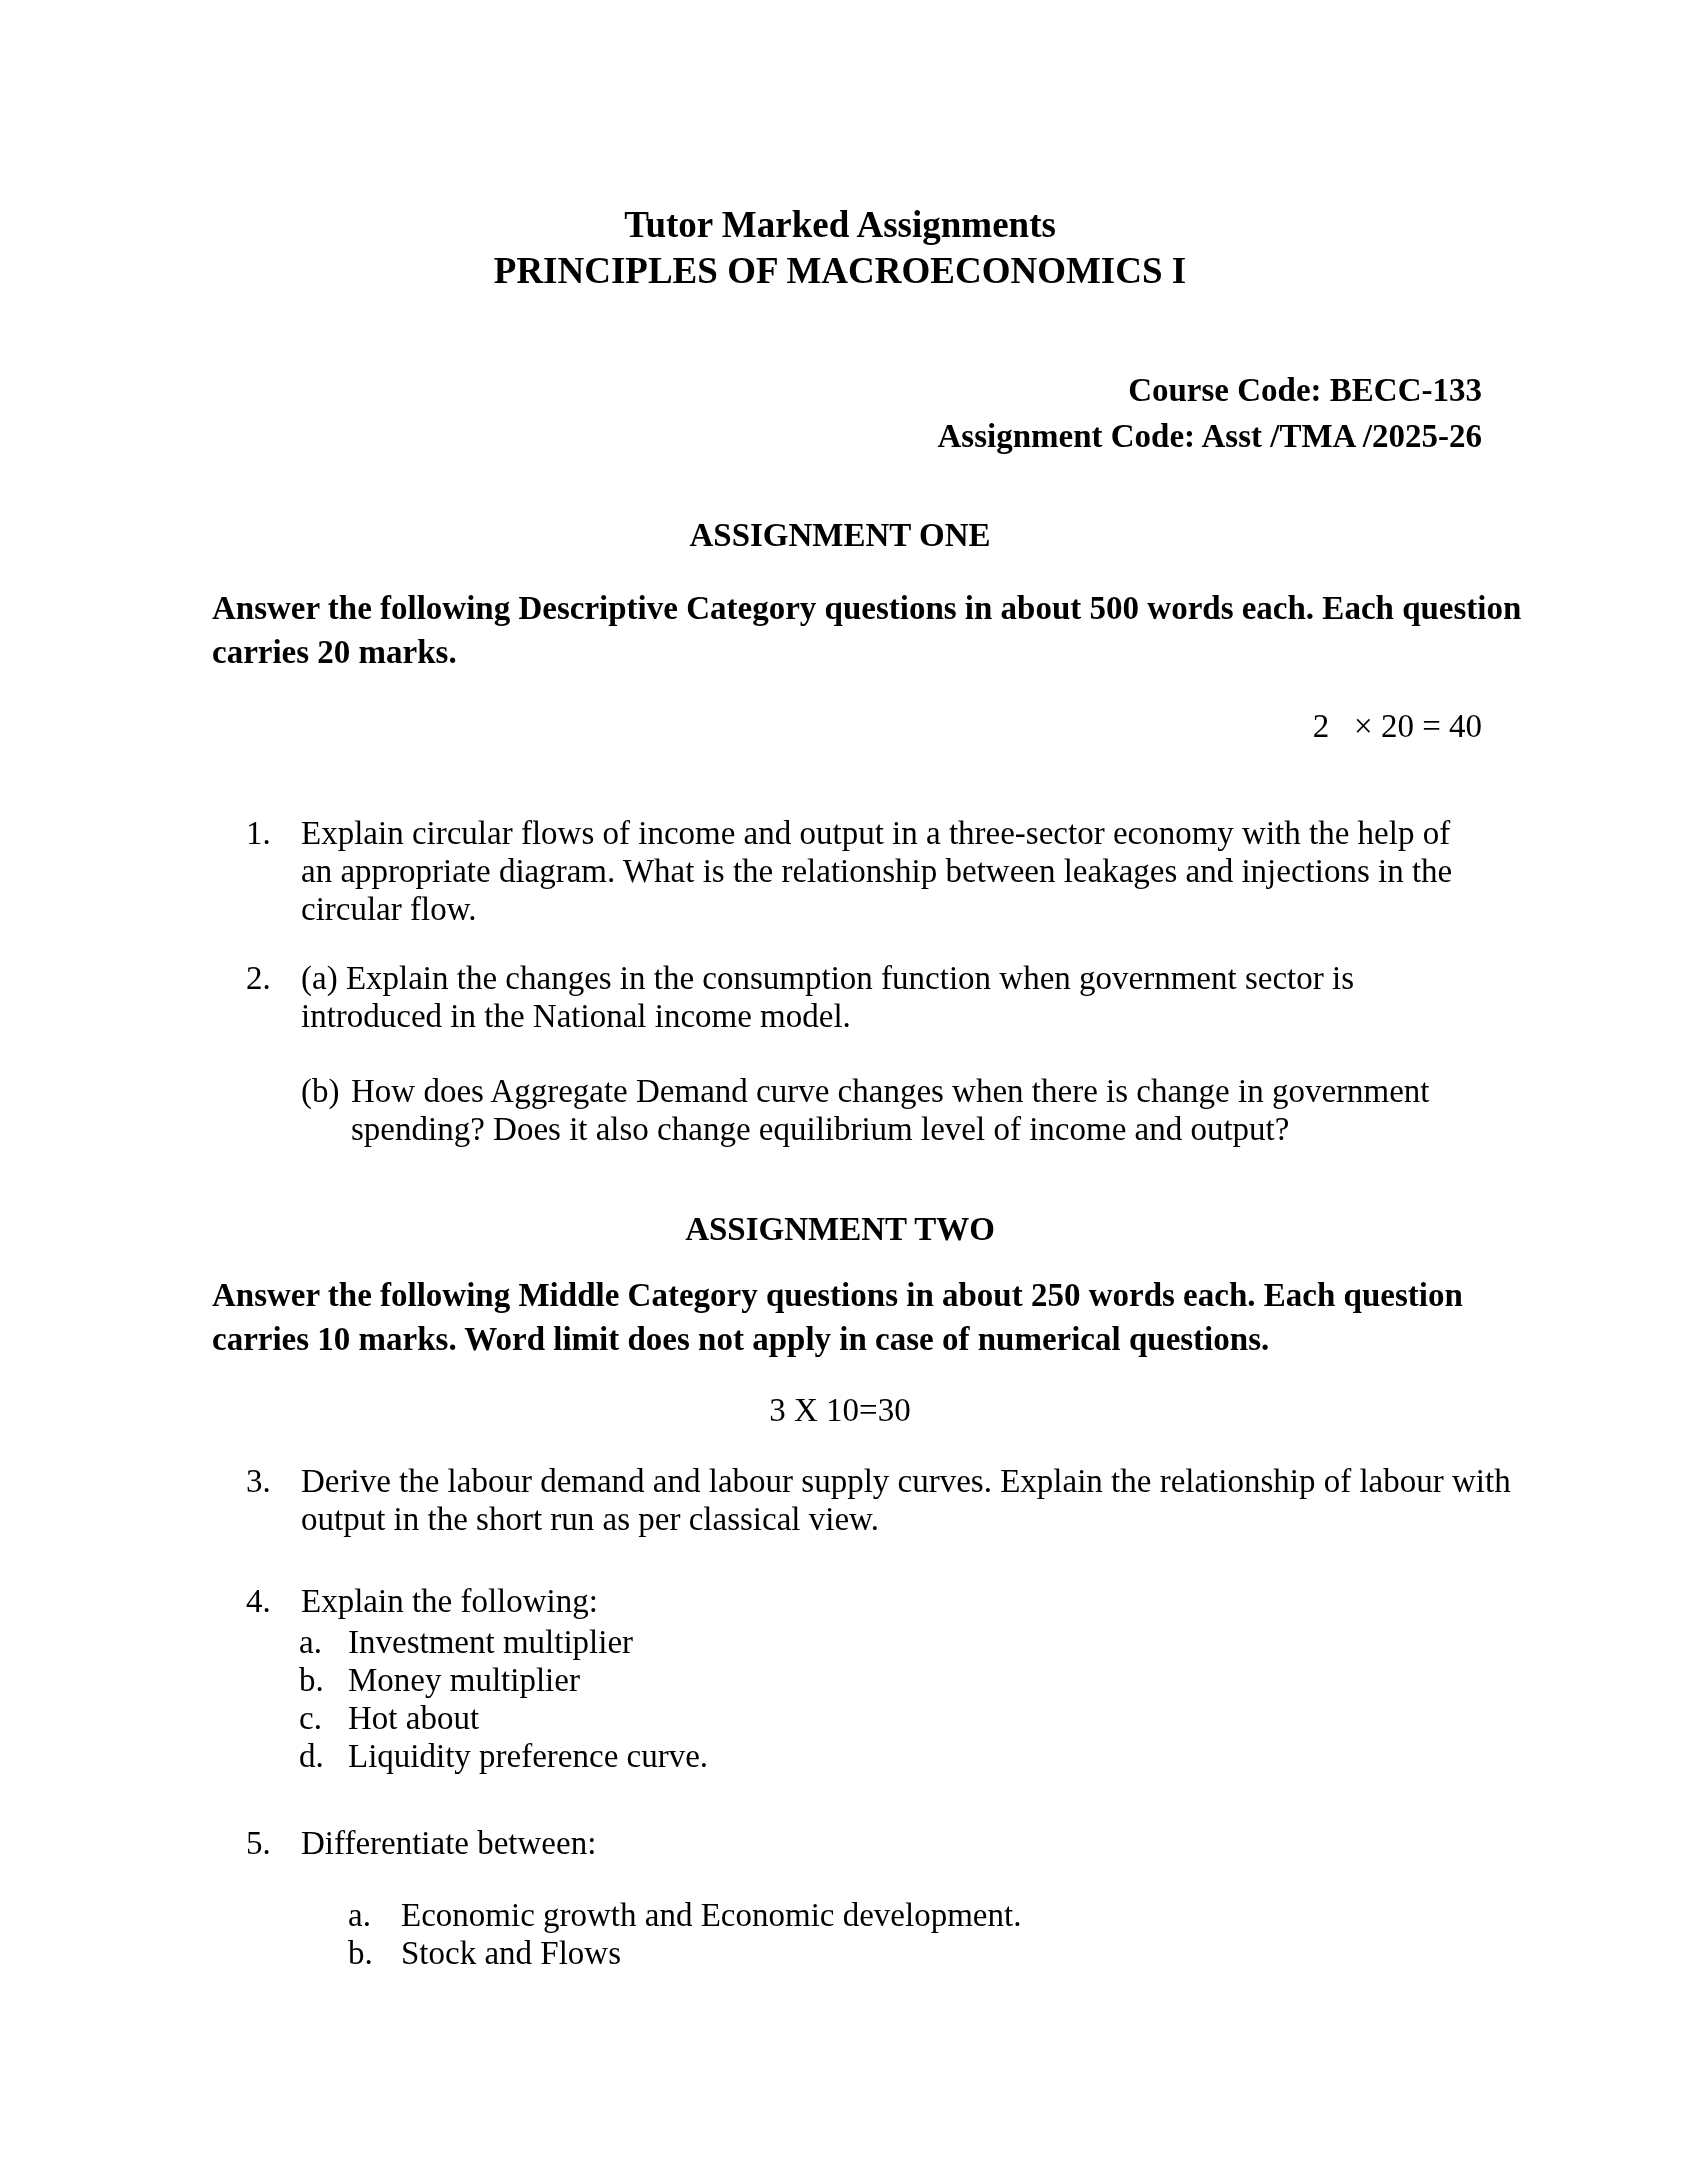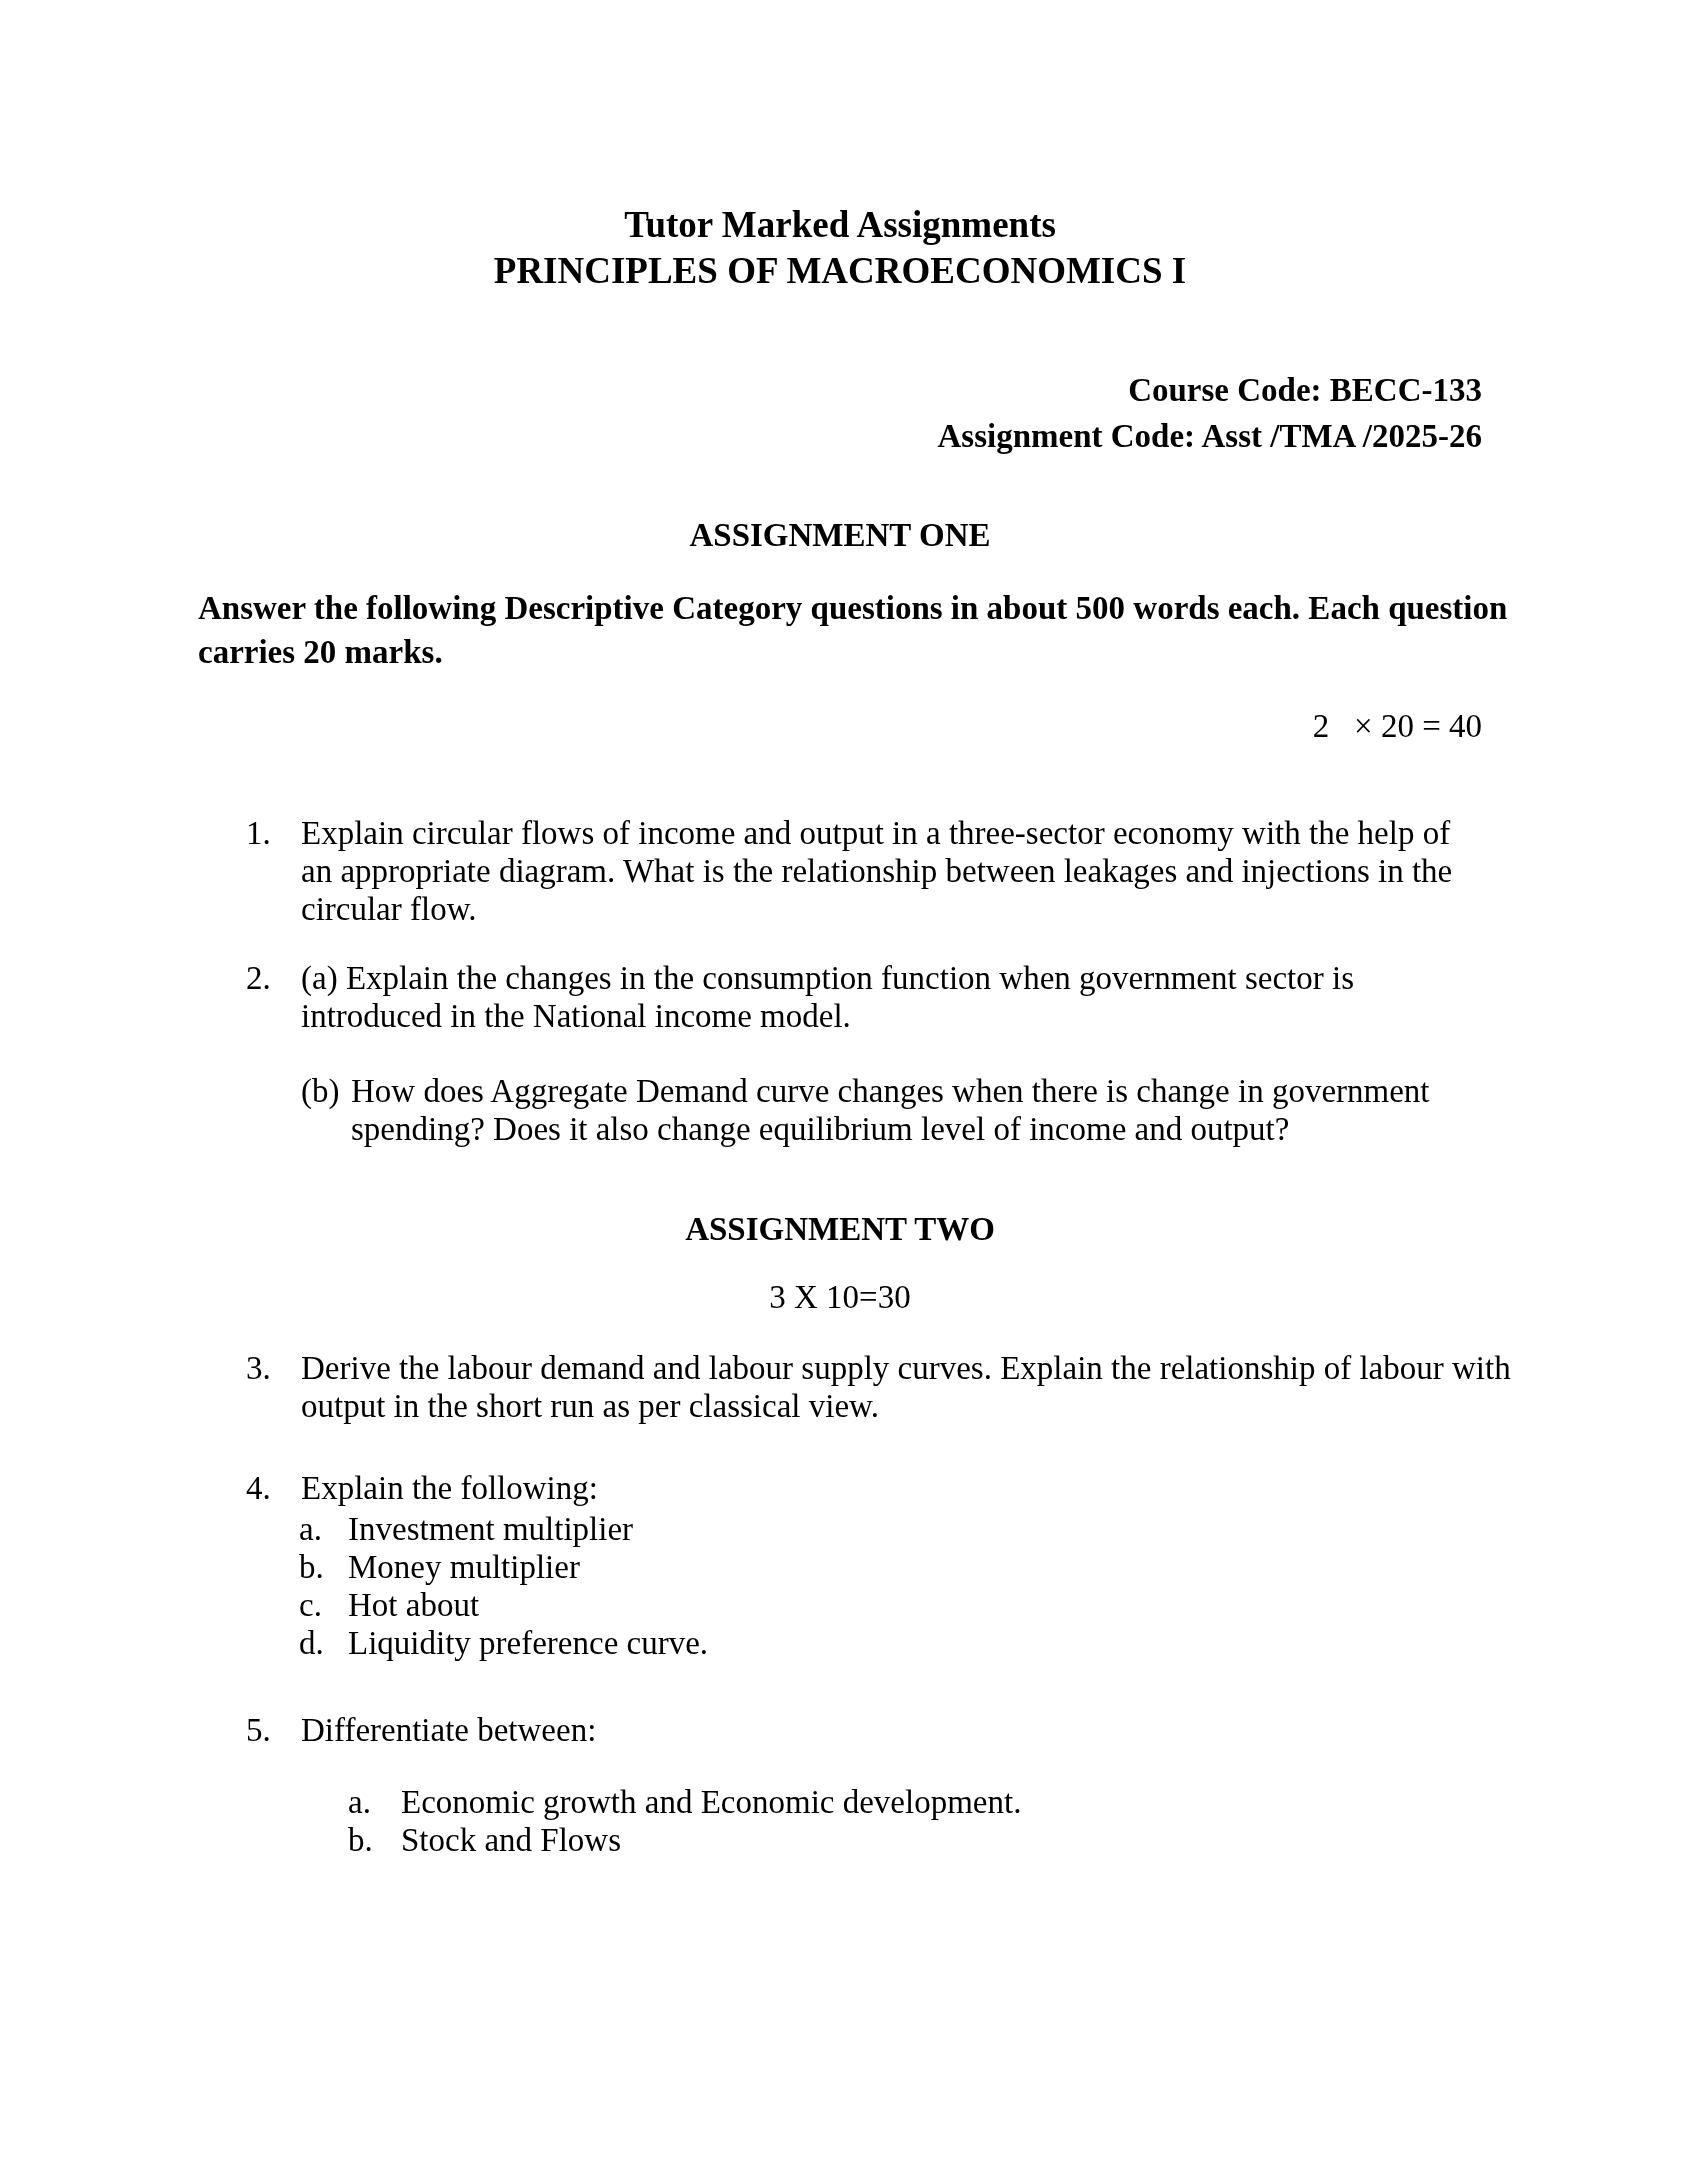--- a/index.html
+++ b/index.html
@@ -37,21 +37,21 @@
   .section-heading {
     margin: 0;
     font-size: 33px;
     font-weight: bold;
     text-align: center;
     line-height: 38px;
   }
   .heading-one { margin-top: 57px; }
   .heading-two { margin-top: 62px; }
   .instruction {
-    margin: 0;
+    margin: 14px;
     font-weight: bold;
     line-height: 44px;
   }
   .instr-one { margin-top: 32px; }
   .instr-two { margin-top: 24.5px; }
   .marks {
     text-align: right;
     line-height: 38px;
   }
   .marks-one { margin-top: 33px; }
@@ -135,20 +135,22 @@
   </div>
 
   <div class="subrow">
     <span class="sublabel">(b)</span>
     <div class="qbody lines">How does Aggregate Demand curve changes when there is change in government
 spending? Does it also change equilibrium level of income and output?</div>
   </div>
 
   <h2 class="section-heading heading-two">ASSIGNMENT TWO</h2>
 
+  <p class="instruction instr-two lines">Answer the following Middle Category questions in about 250 words each. Each question
+carries 10 marks. Word limit does not apply in case of numerical questions.</p>
 
   <div class="marks marks-two">3 X 10=30</div>
 
   <div class="qrow q3row">
     <span class="qnum">3.</span>
     <div class="qbody lines">Derive the labour demand and labour supply curves. Explain the relationship of labour with
 output in the short run as per classical view.</div>
   </div>
 
   <div class="qrow q4row">

